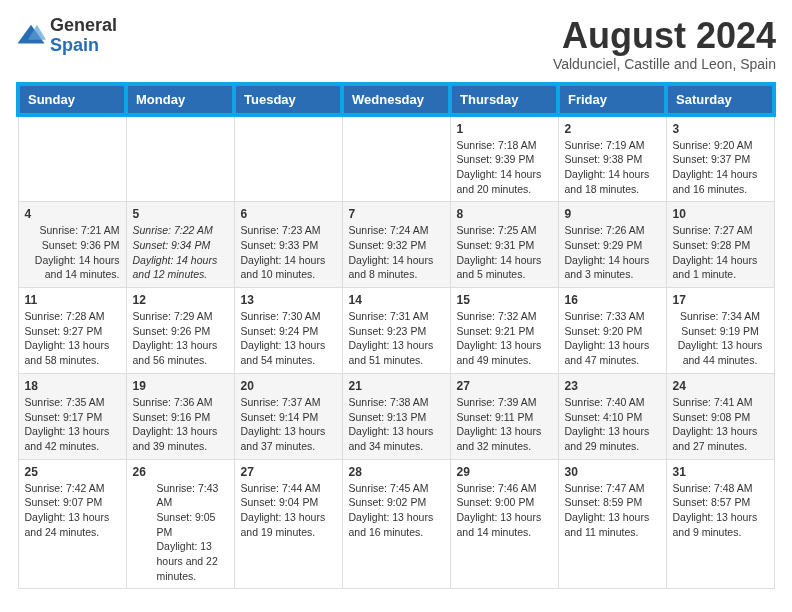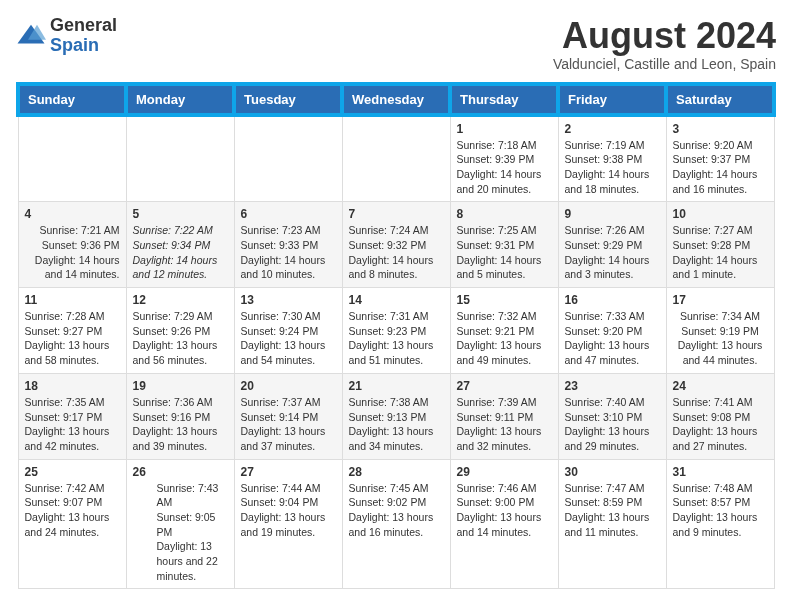--- a/index.html
+++ b/index.html
@@ -269,21 +269,21 @@
         </td>
         <td>
           <span class="day-number">27</span>
           <div class="day-info" style="white-space: pre-line;">Sunrise: 7:39 AM
 Sunset: 9:11 PM
 Daylight: 13 hours and 32 minutes.</div>
         </td>
         <td>
           <span class="day-number">23</span>
           <div class="day-info" style="white-space: pre-line;">Sunrise: 7:40 AM
-Sunset: 3:10 PM
+Sunset: 4:10 PM
 Daylight: 13 hours and 29 minutes.</div>
         </td>
         <td>
           <span class="day-number">24</span>
           <div class="day-info" style="white-space: pre-line;">Sunrise: 7:41 AM
 Sunset: 9:08 PM
 Daylight: 13 hours and 27 minutes.</div>
         </td>
       </tr>
       <tr>

